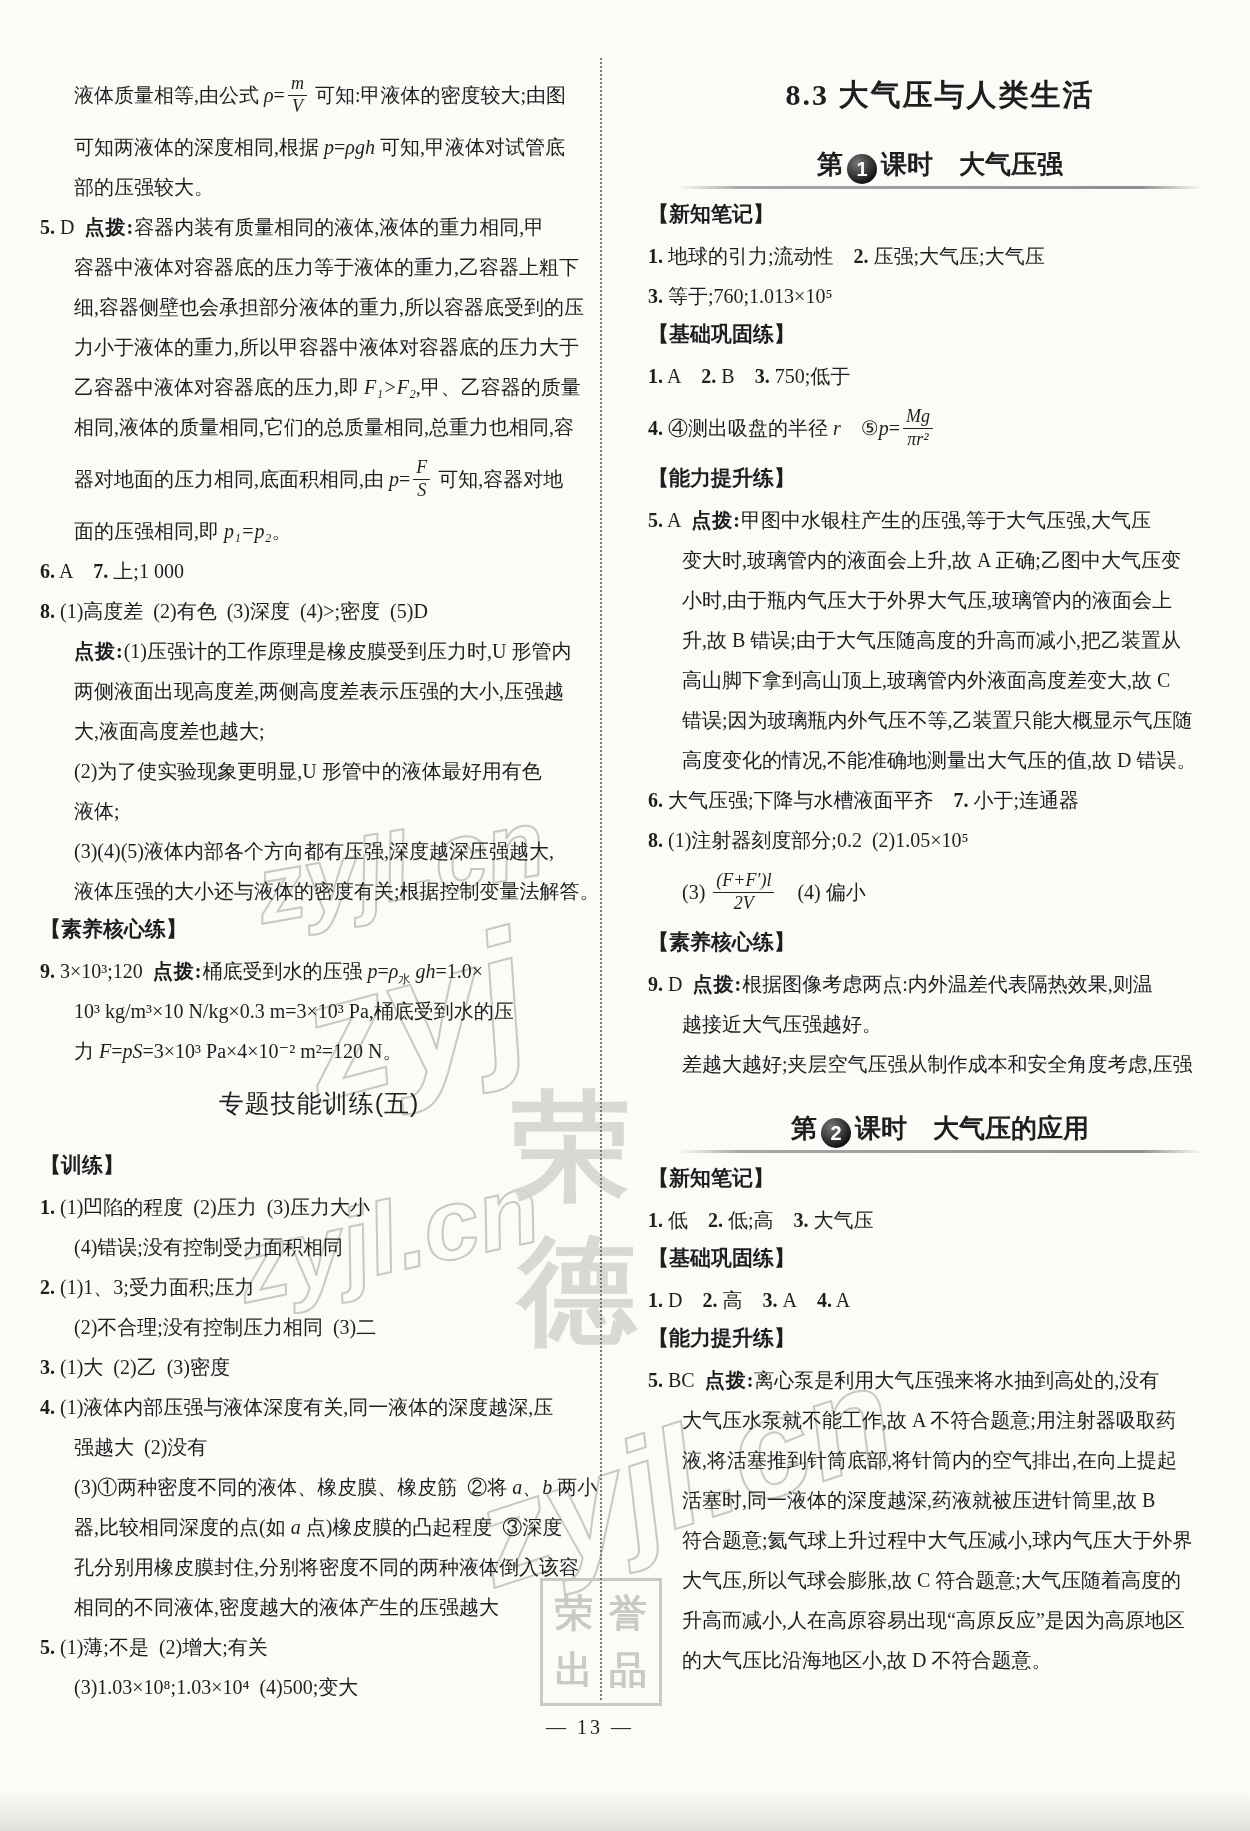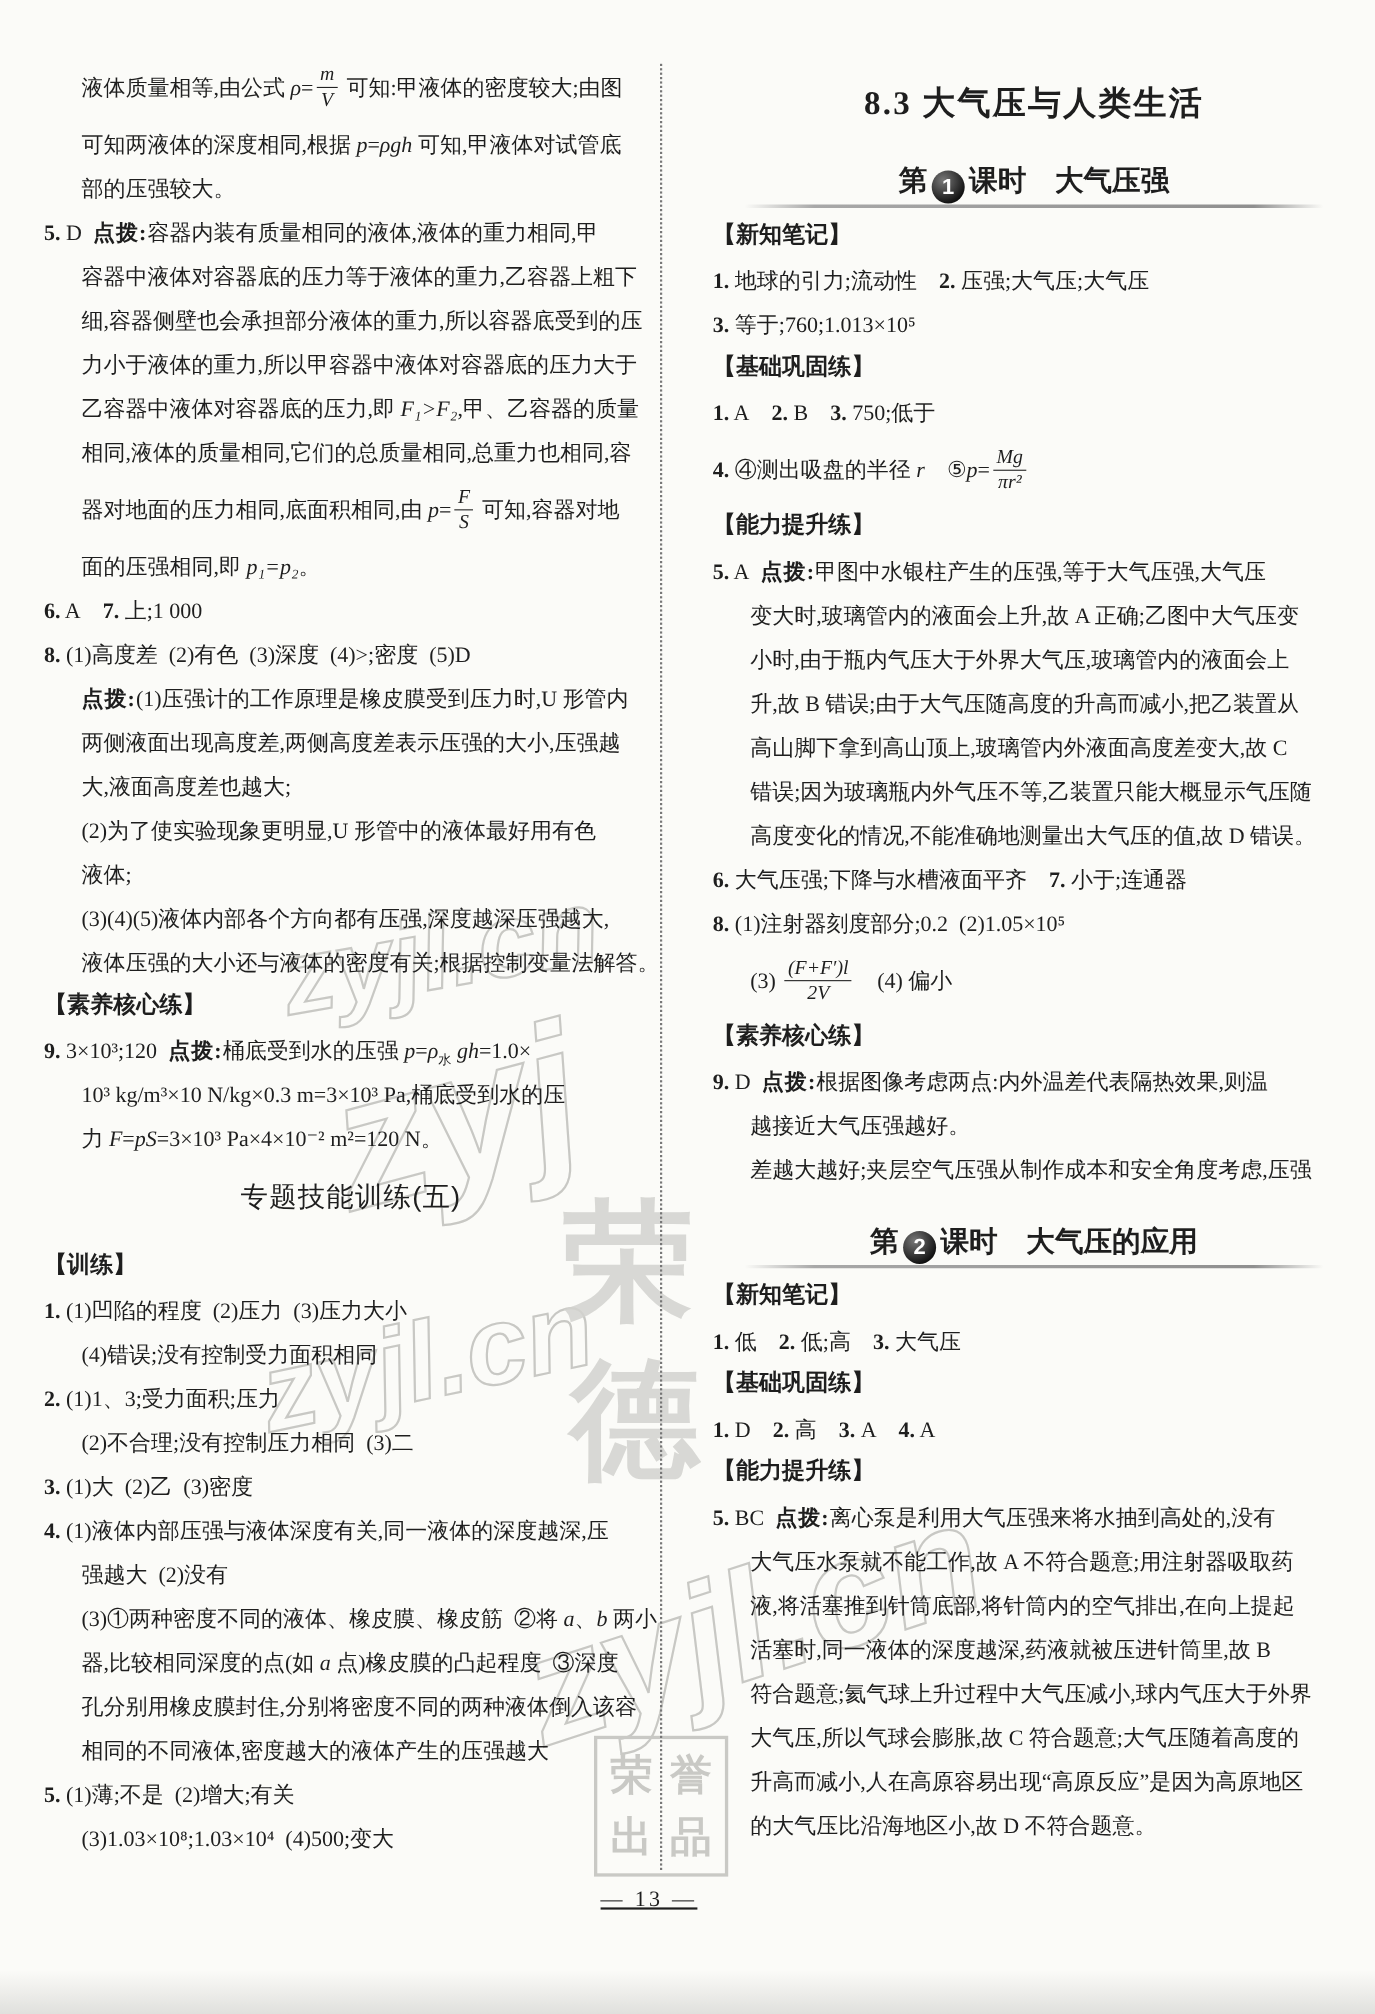--- a/index.html
+++ b/index.html
@@ -1,19 +1,19 @@
 <!DOCTYPE html>
 <html><head>
 <meta charset="utf-8">
 <style>
   html,body{margin:0;padding:0;background:#9a9a98;}
   .page{position:relative;width:1250px;height:1831px;margin:0 auto;background:#fbfbf8;overflow:hidden;
         font-family:"Liberation Serif","DejaVu Serif",serif;color:#1e1e1e;}
   .col{position:absolute;top:0;z-index:2;}
-  #left-col{left:40px;width:558px;padding-top:48px;}
+  #left-col{left:40px;width:558px;padding-top:63px;}
   #right-col{left:636px;width:584px;padding-top:70px;margin-left:12px;}
   .tline{height:40px;line-height:40px;font-size:20px;white-space:pre;}
   .tline.ind{padding-left:34px;}
   .tline.tall{height:64px;line-height:64px;}
   .b{font-weight:700;}
   .i{font-style:italic;}
   .hei{font-family:Liberation Serif, serif;letter-spacing:1px;}
   .sub{font-size:12px;vertical-align:-5px;}
   .frac{display:inline-block;vertical-align:middle;text-align:center;line-height:1.1;font-size:18px;
         font-style:italic;margin:0 3px;transform:translateY(-2px);}
@@ -28,21 +28,21 @@
   .h2{position:relative;height:52px;line-height:52px;margin:18px 0 6px;text-align:center;font-size:26px;
       font-weight:700;font-family:"Liberation Sans","DejaVu Sans",sans-serif;}
   .h2 .rule{position:absolute;left:5%;right:5%;bottom:1px;height:3px;border-radius:2px;
       background:linear-gradient(90deg,rgba(150,150,150,0),#a8a8a8 12%,#8f8f8f 88%,rgba(150,150,150,0));}
   .cnum{display:inline-block;width:30px;height:30px;border-radius:50%;
       background:radial-gradient(circle at 35% 30%,#787878,#101010 75%);color:#fff;font-size:20px;
       font-weight:700;line-height:30px;text-align:center;vertical-align:-3px;margin:0 4px;
       font-family:"Liberation Sans","DejaVu Sans",sans-serif;}
   .divider{position:absolute;left:600px;top:58px;height:1642px;width:0;border-left:2.5px dotted #777;z-index:1;}
   .footer{position:absolute;left:505px;top:1712px;width:170px;height:30px;line-height:30px;z-index:2;
-      text-align:center;font-size:20px;letter-spacing:3px;text-decoration:underline;}
+      text-align:center;font-size:20px;letter-spacing:3px;}
   .wm-text{position:absolute;color:transparent;-webkit-text-stroke:2px #c8c8c4;z-index:1;
       font-family:"Liberation Sans","DejaVu Sans",sans-serif;font-weight:700;font-style:italic;white-space:nowrap;}
   .wm-glyph{position:absolute;color:#d3d3cf;font-weight:700;z-index:1;opacity:.85;}
   .wm-seal{position:absolute;border:3px solid #c9c9c5;color:#c9c9c5;display:grid;z-index:1;
       grid-template-columns:1fr 1fr;place-items:center;font-size:38px;font-weight:700;padding:4px;}
   .scan-edge{position:absolute;left:0;right:0;bottom:0;height:40px;z-index:3;
       background:linear-gradient(180deg,rgba(60,60,55,0),rgba(60,60,55,0.14));}
 </style>
 </head>
 <body>

